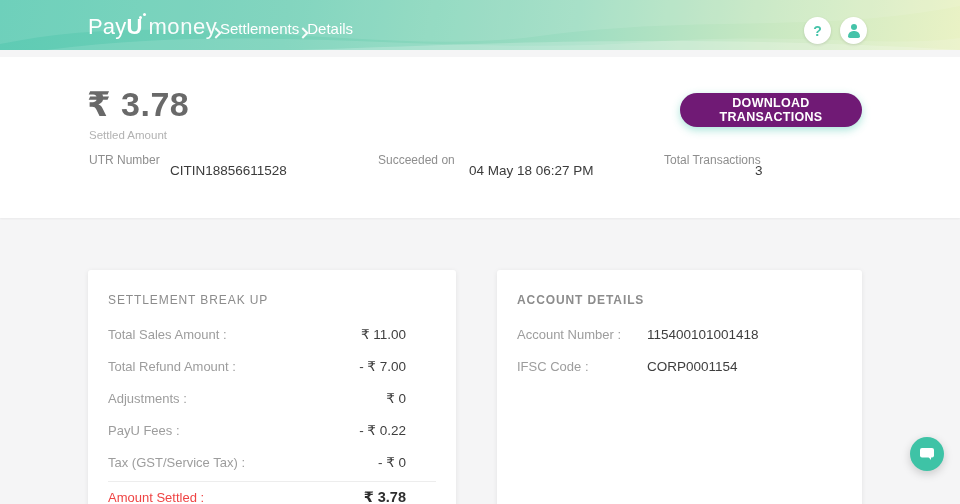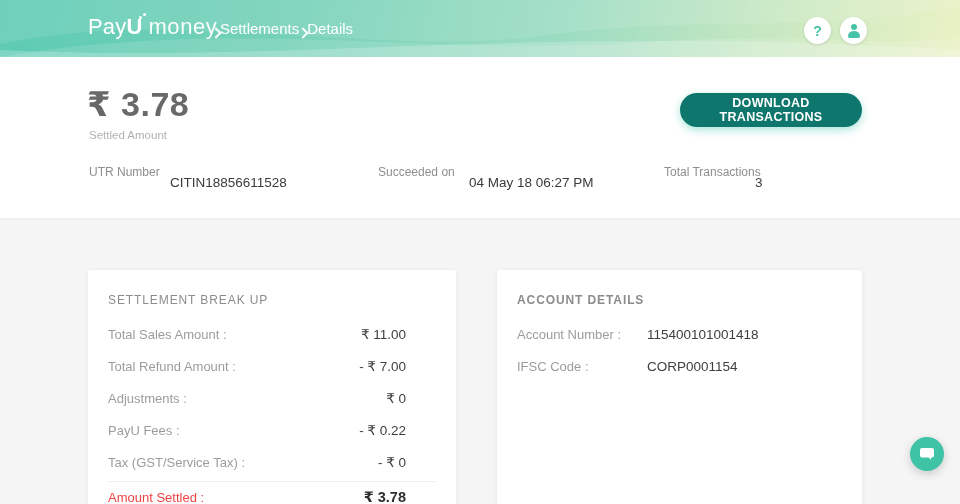--- a/index.html
+++ b/index.html
@@ -4,21 +4,21 @@
 <style>
   html,body{margin:0;padding:0;}
   body{
     width:960px;height:504px;position:relative;overflow:hidden;
     background:#f5f5f6;
     font-family:"Liberation Sans","DejaVu Sans",sans-serif;
     -webkit-font-smoothing:antialiased;
   }
   
   .topbar{
-    position:absolute;top:0;left:0;width:960px;height:57px;
+    position:absolute;top:0;left:0;width:960px;height:50px;
     background:linear-gradient(100deg,#5ecbb4 0%,#75d1b8 30%,#9eddc2 60%,#c8e8c2 80%,#eaf2c5 100%);
     overflow:hidden;
   }
   .topbar svg.waves{position:absolute;top:0;left:0;}
   .brand{position:absolute;left:88px;top:14px;color:#fff;white-space:nowrap;cursor:pointer;}
   .brand-pay{font-size:22px;font-weight:400;letter-spacing:0.2px;}
   .brand-u{font-size:22px;font-weight:700;position:relative;}
   .brand-dots{position:relative;display:inline-block;width:6px;height:1px;vertical-align:top;}
   .brand-dots::before{
     content:"";position:absolute;left:-3px;top:2px;width:3px;height:3px;border-radius:50%;
@@ -36,25 +36,25 @@
   .hdr-btn.account{left:840px;}
   .person{position:relative;width:14px;height:13px;}
   .person::before{content:"";position:absolute;left:4px;top:0;width:6px;height:6px;border-radius:50%;background:#45c3a9;}
   .person::after{content:"";position:absolute;left:1px;top:7px;width:12px;height:7px;border-radius:6px 6px 2px 2px;background:#45c3a9;}
   
   .summary{position:absolute;top:57px;left:0;width:960px;height:161px;background:#fff;box-shadow:0 1px 2px rgba(0,0,0,0.05);}
   .big-amount{position:absolute;left:87px;top:27px;font-size:34px;font-weight:600;color:#696969;letter-spacing:0.5px;}
   .amount-label{position:absolute;left:89px;top:72px;font-size:11.5px;color:#b2b2b2;}
   .download-btn{
     position:absolute;left:680px;top:36px;width:182px;height:34px;border:none;border-radius:17px;
-    background:#0f766e;color:#fff;font-size:12.5px;font-weight:700;letter-spacing:0.3px;
+    background:#701a75;color:#fff;font-size:12.5px;font-weight:700;letter-spacing:0.3px;
     font-family:"Liberation Sans",sans-serif;cursor:pointer;
     box-shadow:0 3px 8px rgba(67,198,172,0.45);
   }
-  .meta{position:absolute;top:106px;left:0;width:936px;height:20px;}
+  .meta{position:absolute;top:94px;left:0;width:936px;height:20px;}
   .meta span{position:absolute;top:0;line-height:18px;white-space:nowrap;}
   .meta .lbl{font-size:12px;color:#8e8e8e;}
   .meta .val{font-size:13.5px;color:#3b3b3b;margin-top:11px;}
   .m-l0{left:89px;}  .m-v0{left:170px;}
   .m-l1{left:378px;} .m-v1{left:469px;}
   .m-l2{left:664px;} .m-v2{left:755px;}
   
   .card{position:absolute;background:#fff;border-radius:3px;box-shadow:0 1px 5px rgba(0,0,0,0.08);}
   .card.settlement{left:88px;top:270px;width:368px;height:260px;}
   .card.account{left:497px;top:270px;width:365px;height:260px;}

